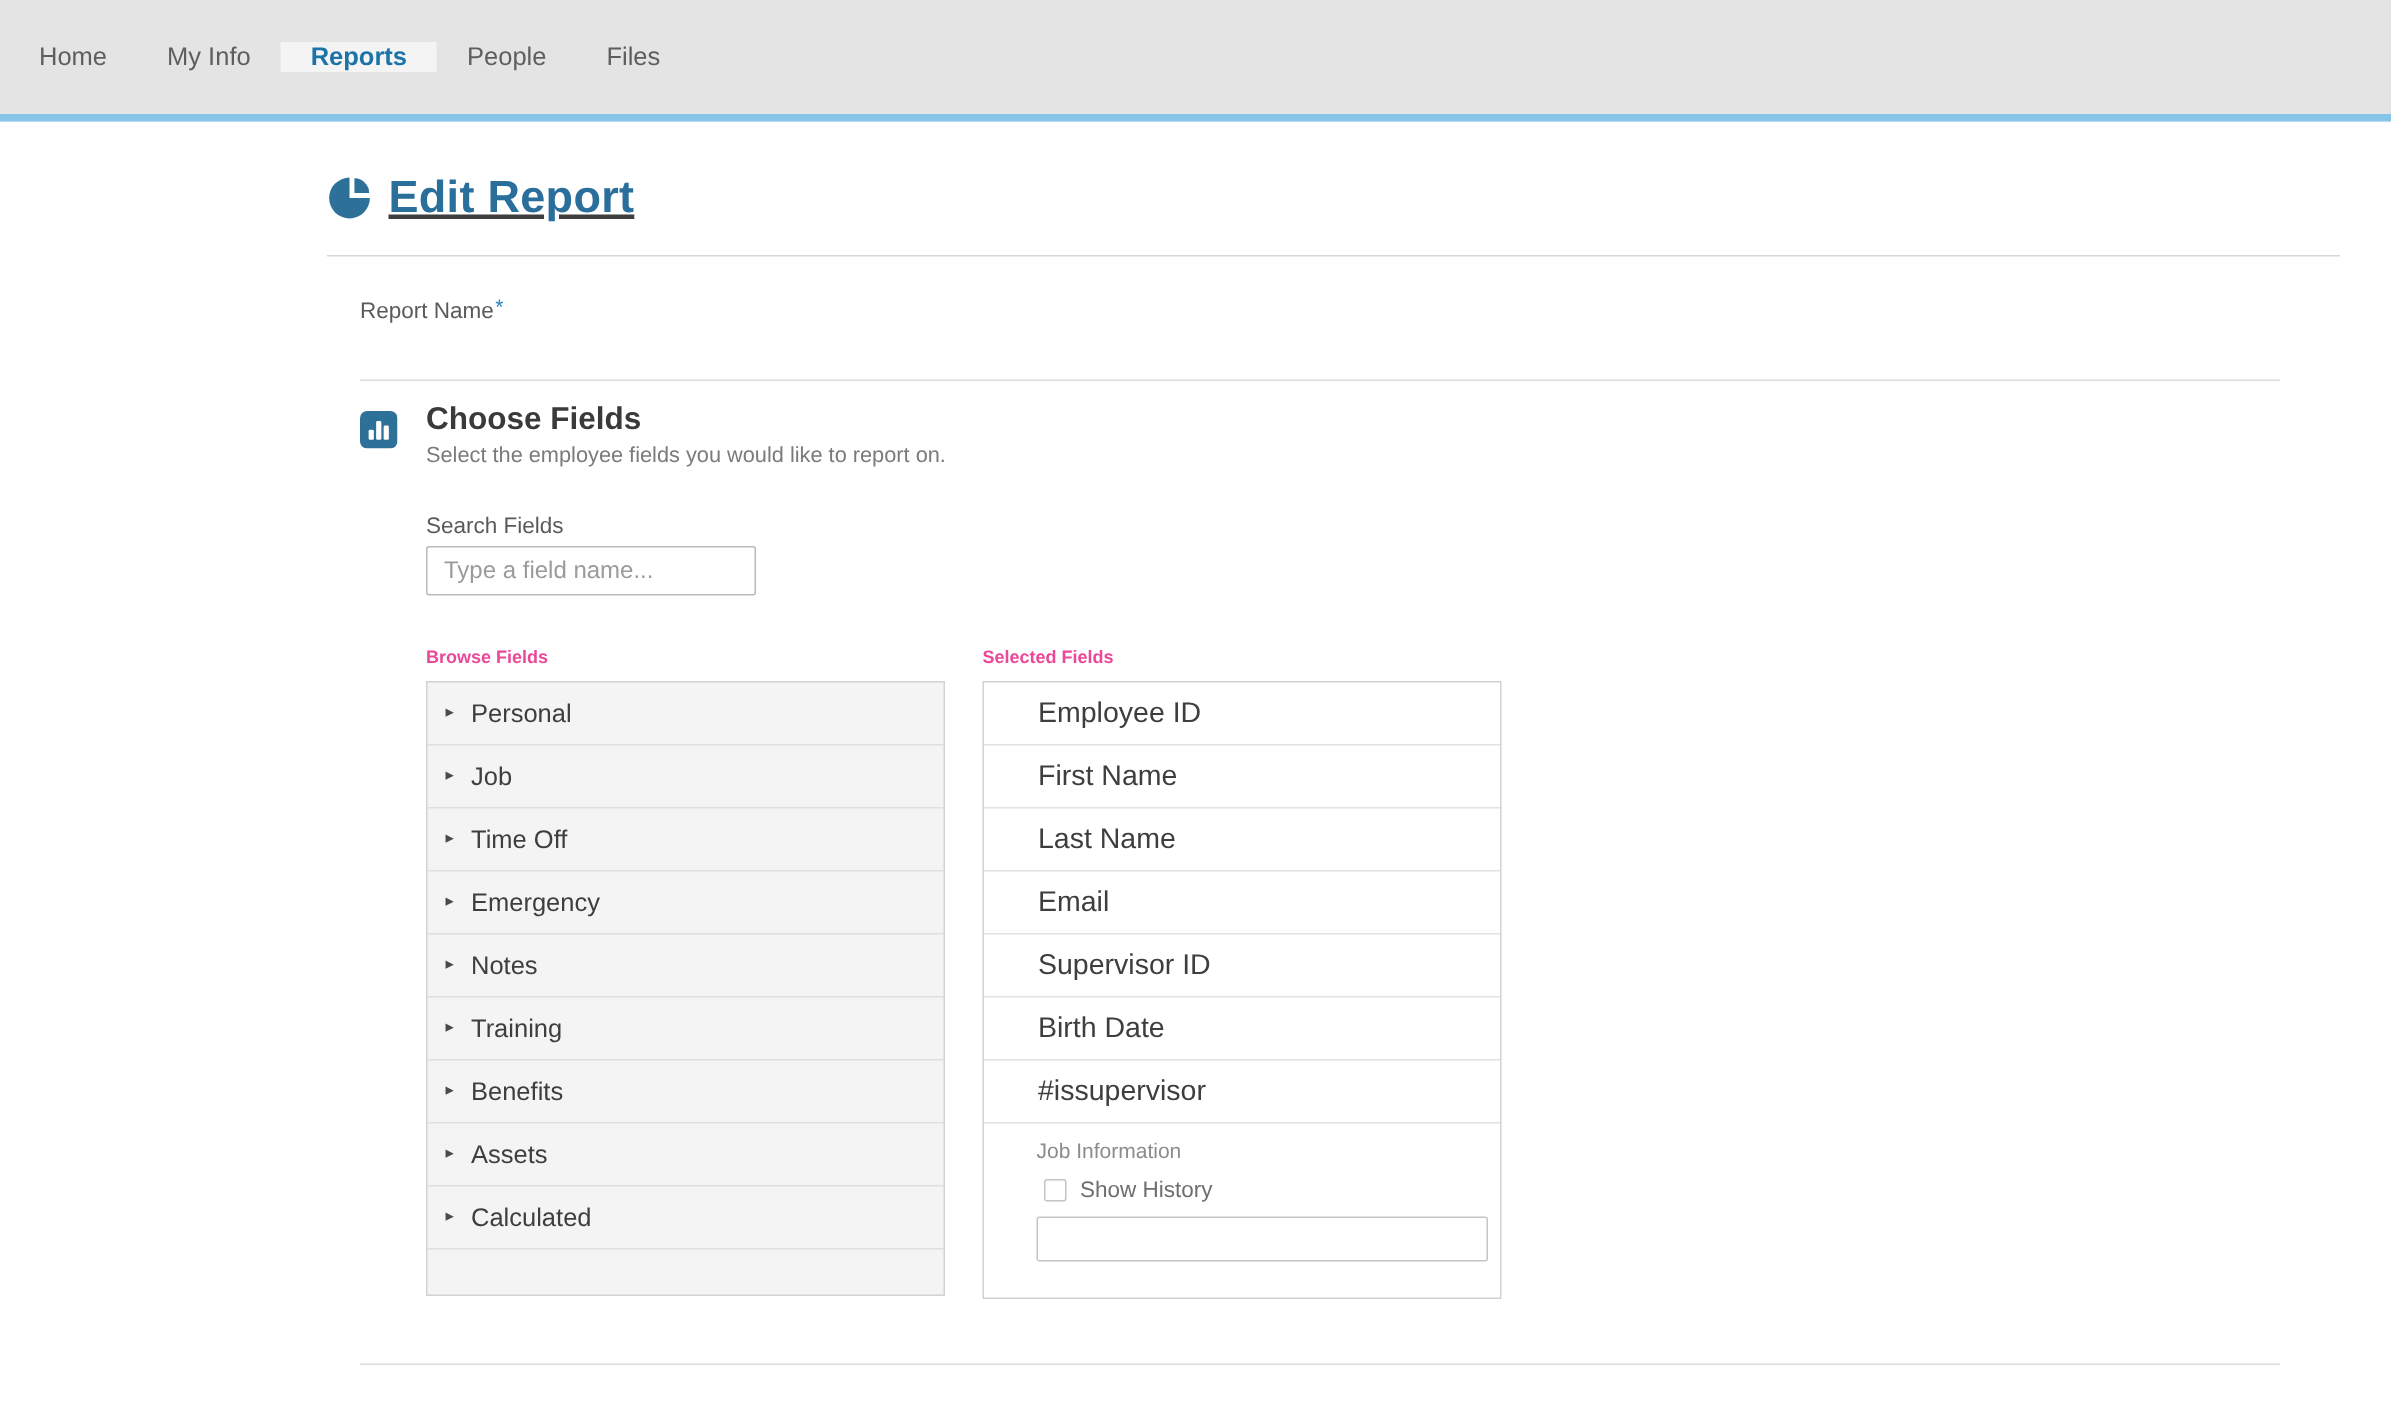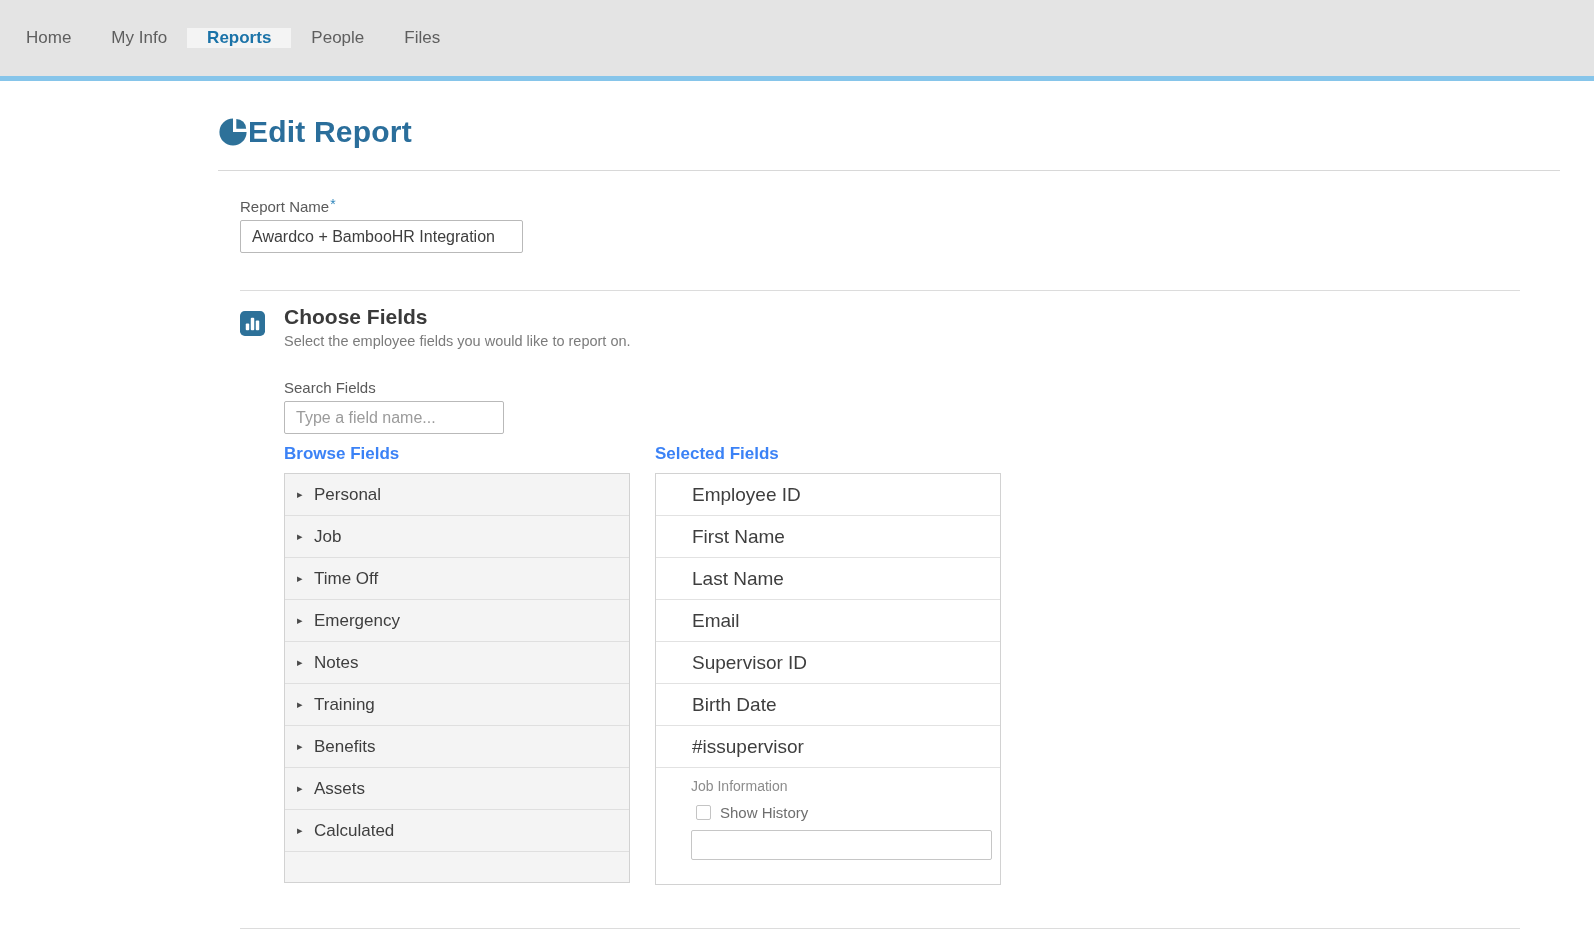--- a/index.html
+++ b/index.html
@@ -21,21 +21,21 @@
     padding:0 20px; display:flex; align-items:center;
     font-size:17px; color:#5e5e5e; cursor:pointer;
   }
   .tab.active {
     background:#f4f4f4; color:#1b73a8; font-weight:bold;
   }
 
   
   .title-row {
     margin:34px 34px 0 218px;
-    display:flex; align-items:center; 
+    display:flex; align-items:center; gap:11px;text-decoration:underline;
   }
   .pie-icon svg { width:30px; height:30px; display:block; }
   h1 {
     margin:0; font-size:30px; font-weight:600;
     color:#2a6e9b; letter-spacing:.2px;
   }
   .title-divider { margin:21px 34px 0 218px; border-top:1px solid #d8d8d8; }
 
   
   .report-name-section { margin:25px 0 0 240px; }
@@ -60,21 +60,21 @@
   .subtitle { font-size:14.5px; color:#7b7b7b; margin-top:4px; }
 
   
   .search-block { margin:30px 0 0 284px; }
   .search-label { font-size:15px; color:#5a5a5a; }
   .search-input { width:220px; margin-top:8px; }
 
   
   .columns { margin:10px 0 0 284px; display:flex; gap:25px; }
   .col { width:346px; }
-  .col-label { font-size:17px; font-weight:600; color:#3b82f6; margin-bottom:9px; }
+  .col-label { font-size:12px; font-weight:600; color:#ec4899; margin-bottom:9px;margin-top:24px; }
 
   .browse-box {
     border:1px solid #d2d2d2; background:#f4f4f4;
     height:410px; display:flex; flex-direction:column;
   }
   .browse-row {
     height:42px; min-height:42px; border-bottom:1px solid #dfdfdf;
     display:flex; align-items:center; padding-left:12px; cursor:pointer;
   }
   .caret { font-size:11px; color:#4a4a4a; width:17px; line-height:1; }
@@ -125,21 +125,20 @@
       </svg>
     </span>
     <h1>Edit Report</h1>
   </div>
   <div class="title-divider"></div>
 
   <section class="report-name-section">
     <div class="field-label">
       <span>Report Name</span><span class="req">*</span>
     </div>
-    <input class="text report-input" type="text" value="Awardco + BambooHR Integration" style="">
   </section>
 
   <div class="section-divider"></div>
 
   <section>
     <div class="choose-header">
       <span class="chart-icon">
         <svg viewBox="0 0 26 26" aria-hidden="true">
           <rect width="26" height="26" rx="5" fill="#2d7199"></rect>
           <rect x="6" y="13" width="3.6" height="7" rx="1" fill="#ffffff"></rect>

